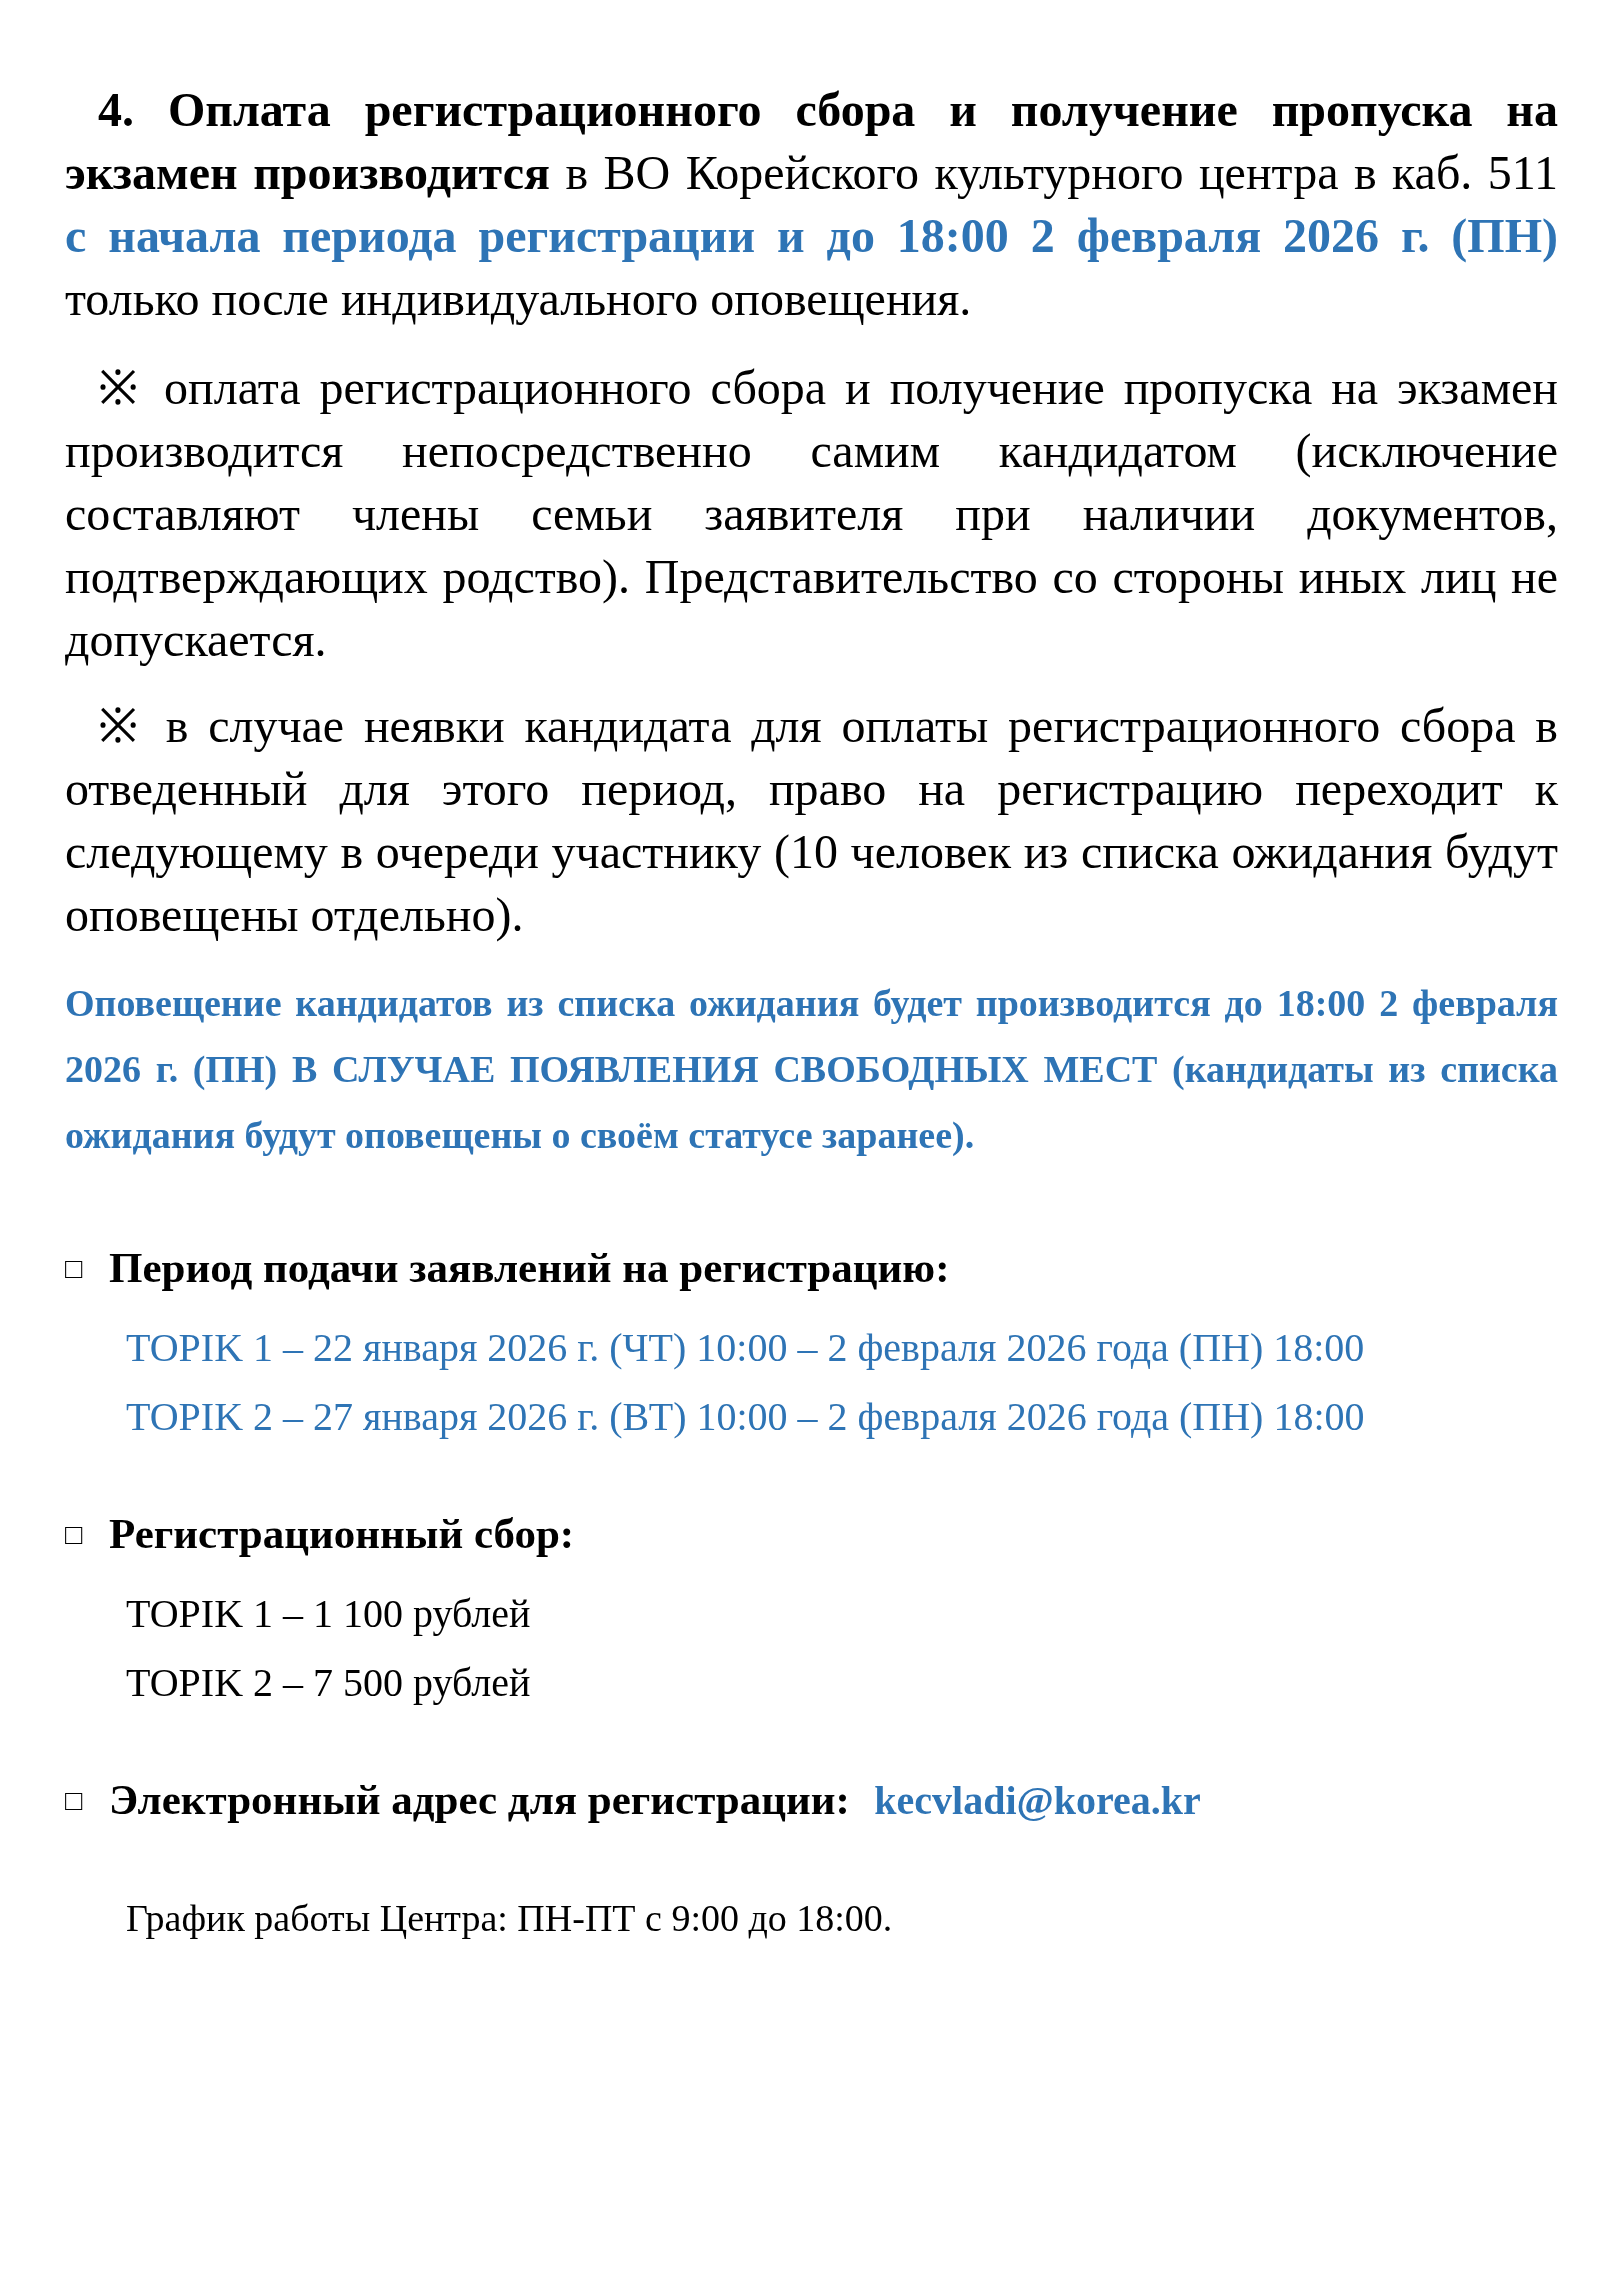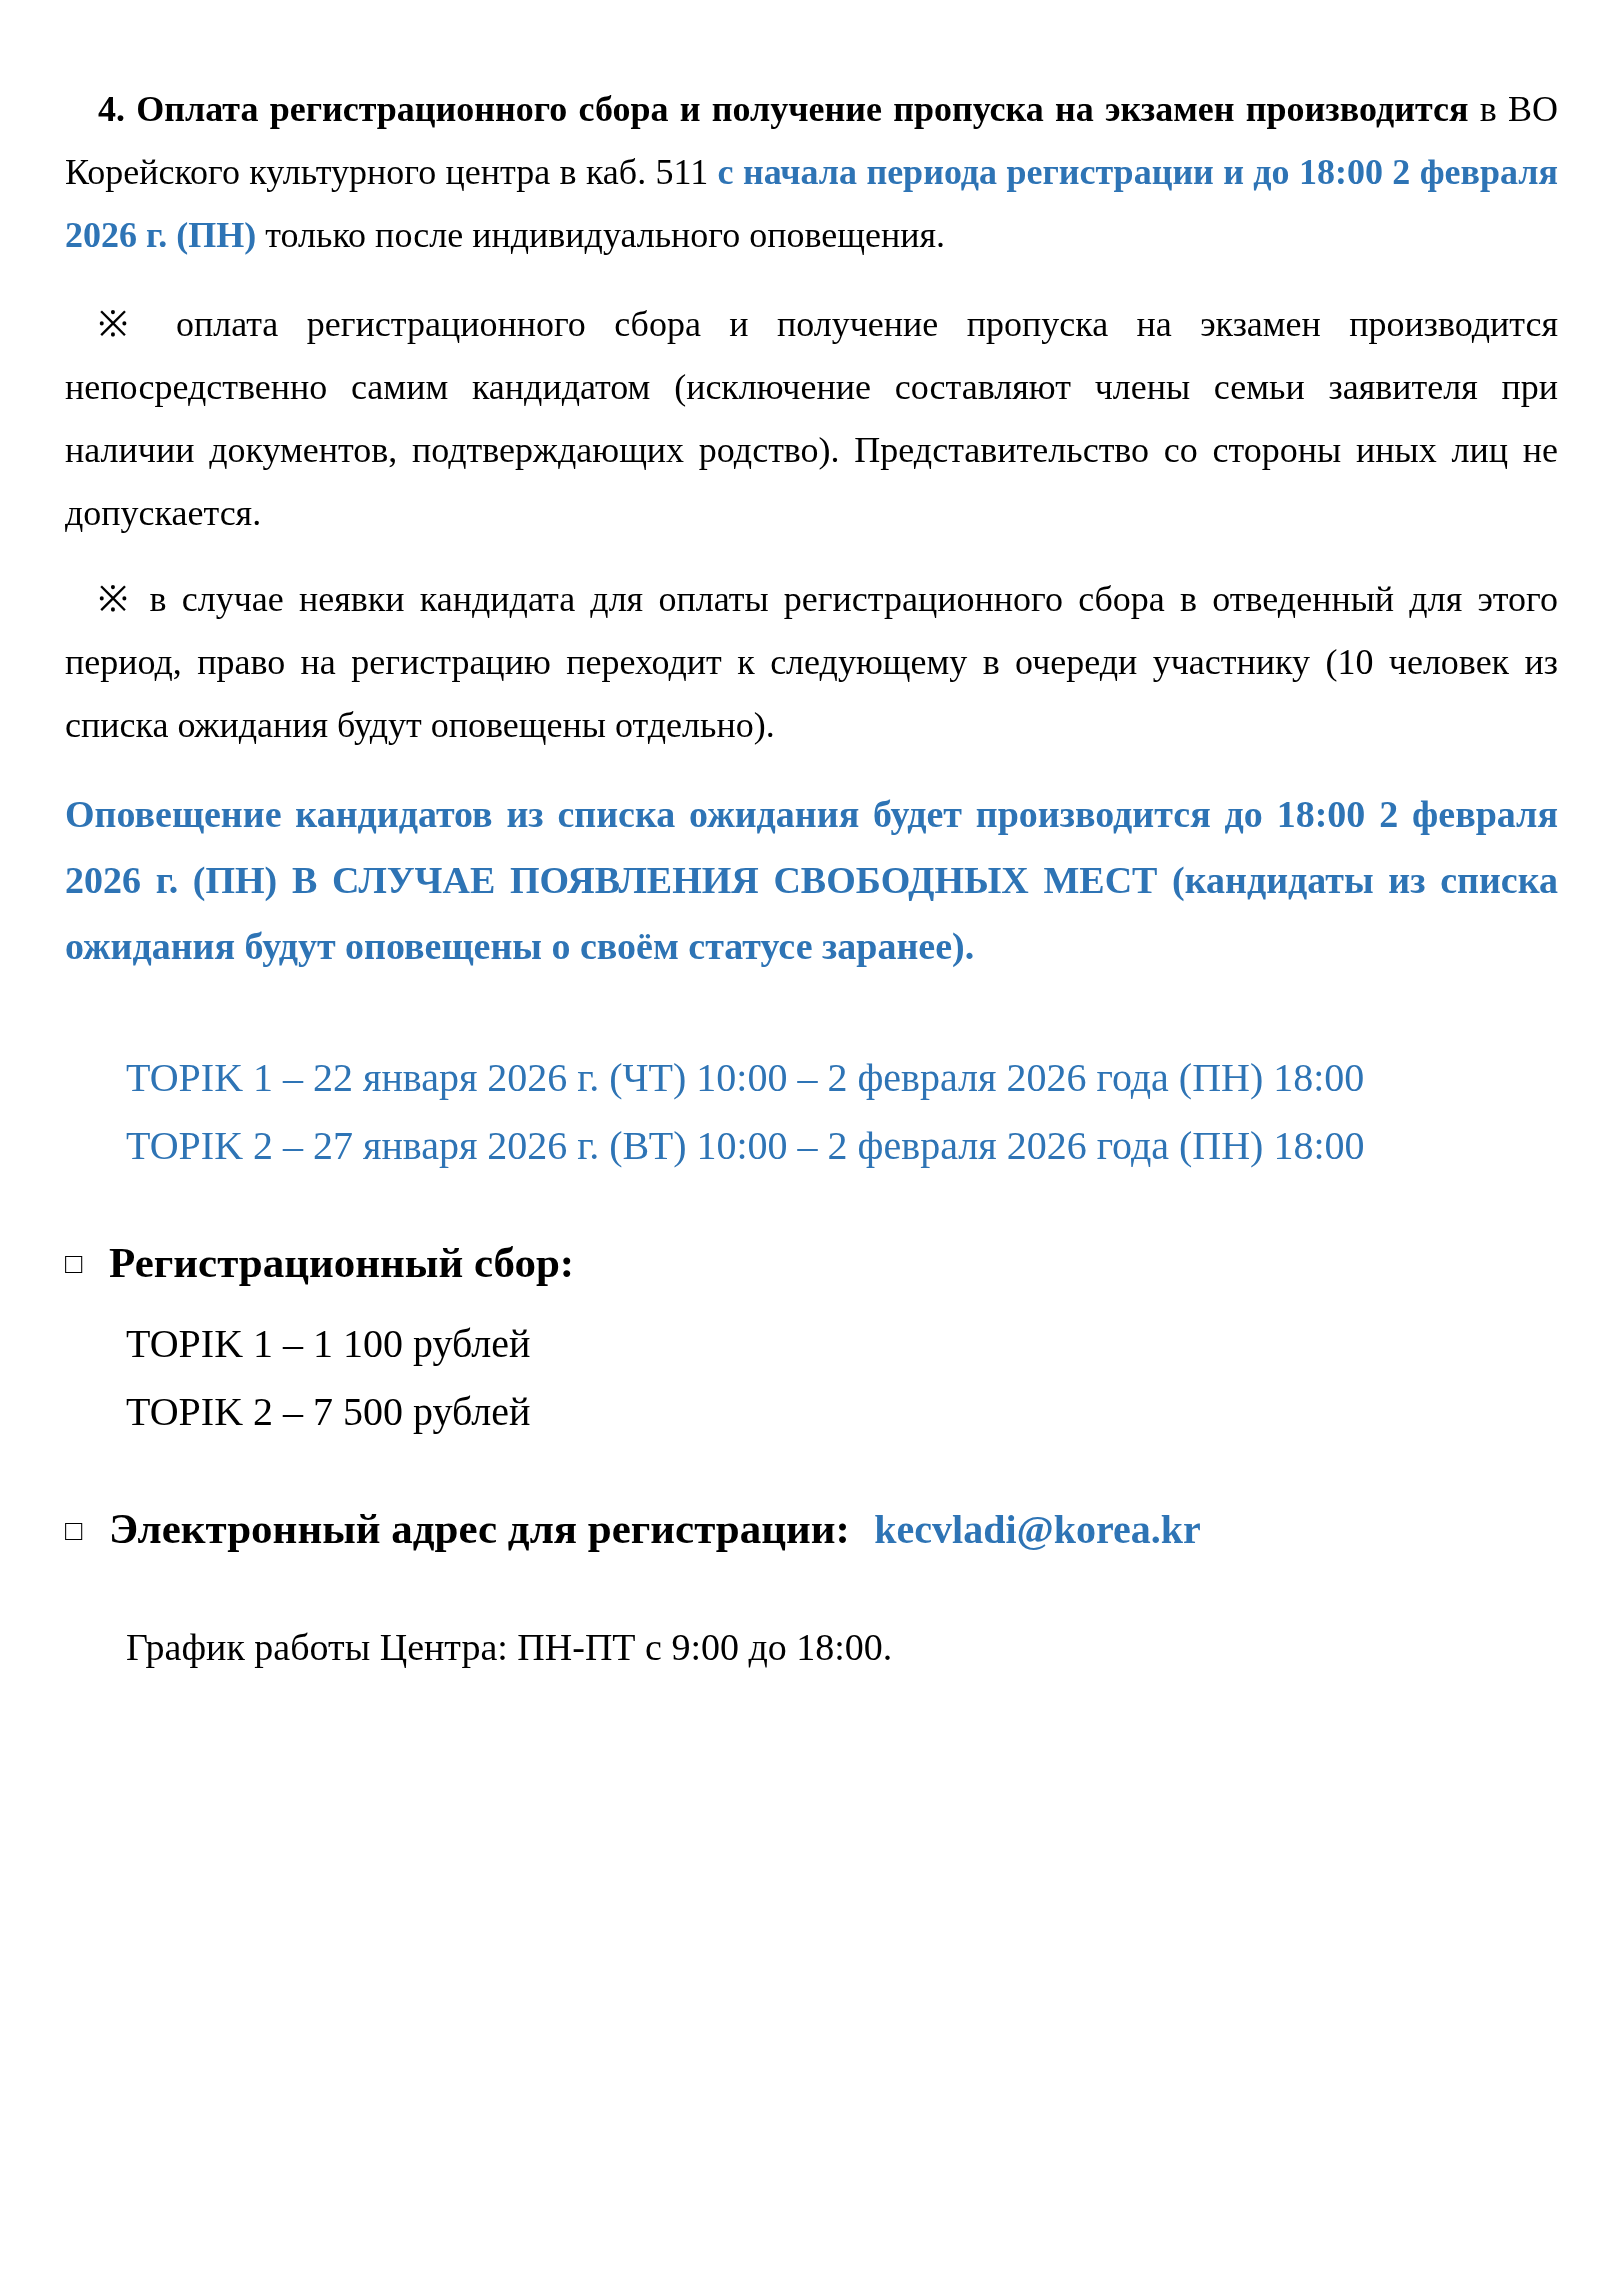--- a/index.html
+++ b/index.html
@@ -15,21 +15,21 @@
     background: #ffffff;
     box-sizing: border-box;
     padding: 78px 63px 0 65px;
     font-family: "Liberation Serif", "DejaVu Serif", serif;
     color: #000000;
     overflow: hidden;
   }
   p { margin: 0; }
 
   .body-par {
-    font-size: 36px;
+    font-size: 48px;
     line-height: 63px;
     text-align: justify;
     margin-bottom: 25.5px;
   }
   .indent { text-indent: 33px; }
   .b { font-weight: bold; }
   .blue { color: var(--blue, #2E74B5); }
 
   .note { margin-bottom: 23.5px; }
 
@@ -103,20 +103,24 @@
   </p>
 
   <p class="body-par indent note">
     <span>※</span>
     <span>в случае неявки кандидата для оплаты регистрационного сбора в отведенный для этого период, право на регистрацию переходит к следующему в очереди участнику (10 человек из списка ожидания будут оповещены отдельно).</span>
   </p>
 
 
   <p class="waitlist blue">Оповещение кандидатов из списка ожидания будет производится до 18:00 2 февраля 2026 г. (ПН) В СЛУЧАЕ ПОЯВЛЕНИЯ СВОБОДНЫХ МЕСТ (кандидаты из списка ожидания будут оповещены о своём статусе заранее).</p>
 
+  <p class="bullet-head">
+    <span class="sq">□</span>
+    <span>Период подачи заявлений на регистрацию:</span>
+  </p>
   <p class="sub-line blue">TOPIK 1 – 22 января 2026 г. (ЧТ) 10:00 – 2 февраля 2026 года (ПН) 18:00</p>
   <p class="sub-line blue gap-after">TOPIK 2 – 27 января 2026 г. (ВТ) 10:00 – 2 февраля 2026 года (ПН) 18:00</p>
 
   <p class="bullet-head">
     <span class="sq">□</span>
     <span>Регистрационный сбор:</span>
   </p>
   <p class="sub-line">TOPIK 1 – 1 100 рублей</p>
   <p class="sub-line gap-after">TOPIK 2 – 7 500 рублей</p>
 

